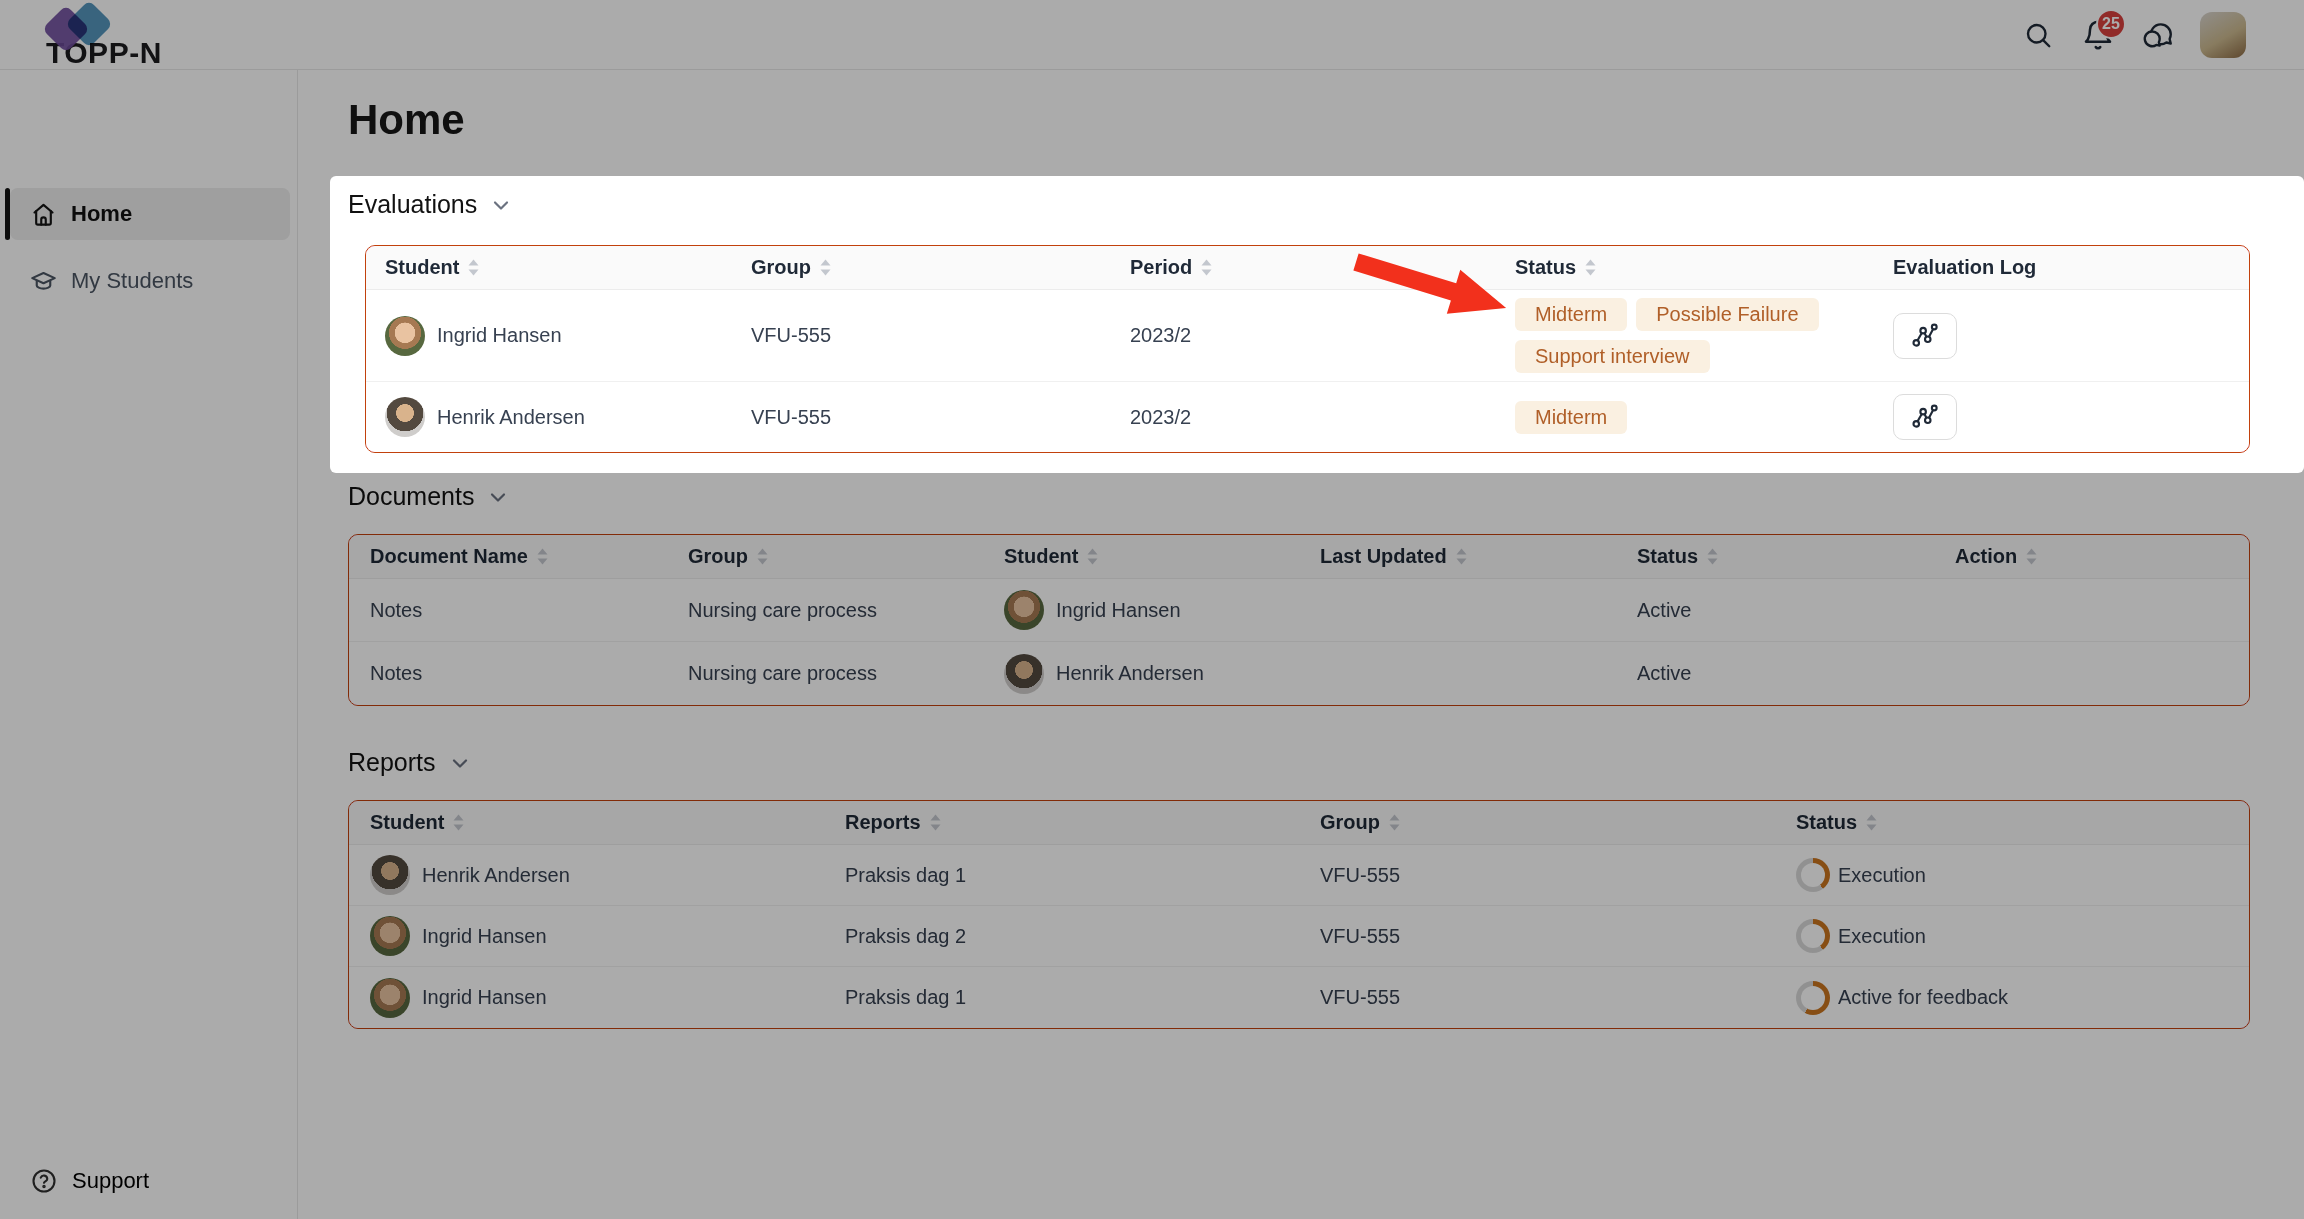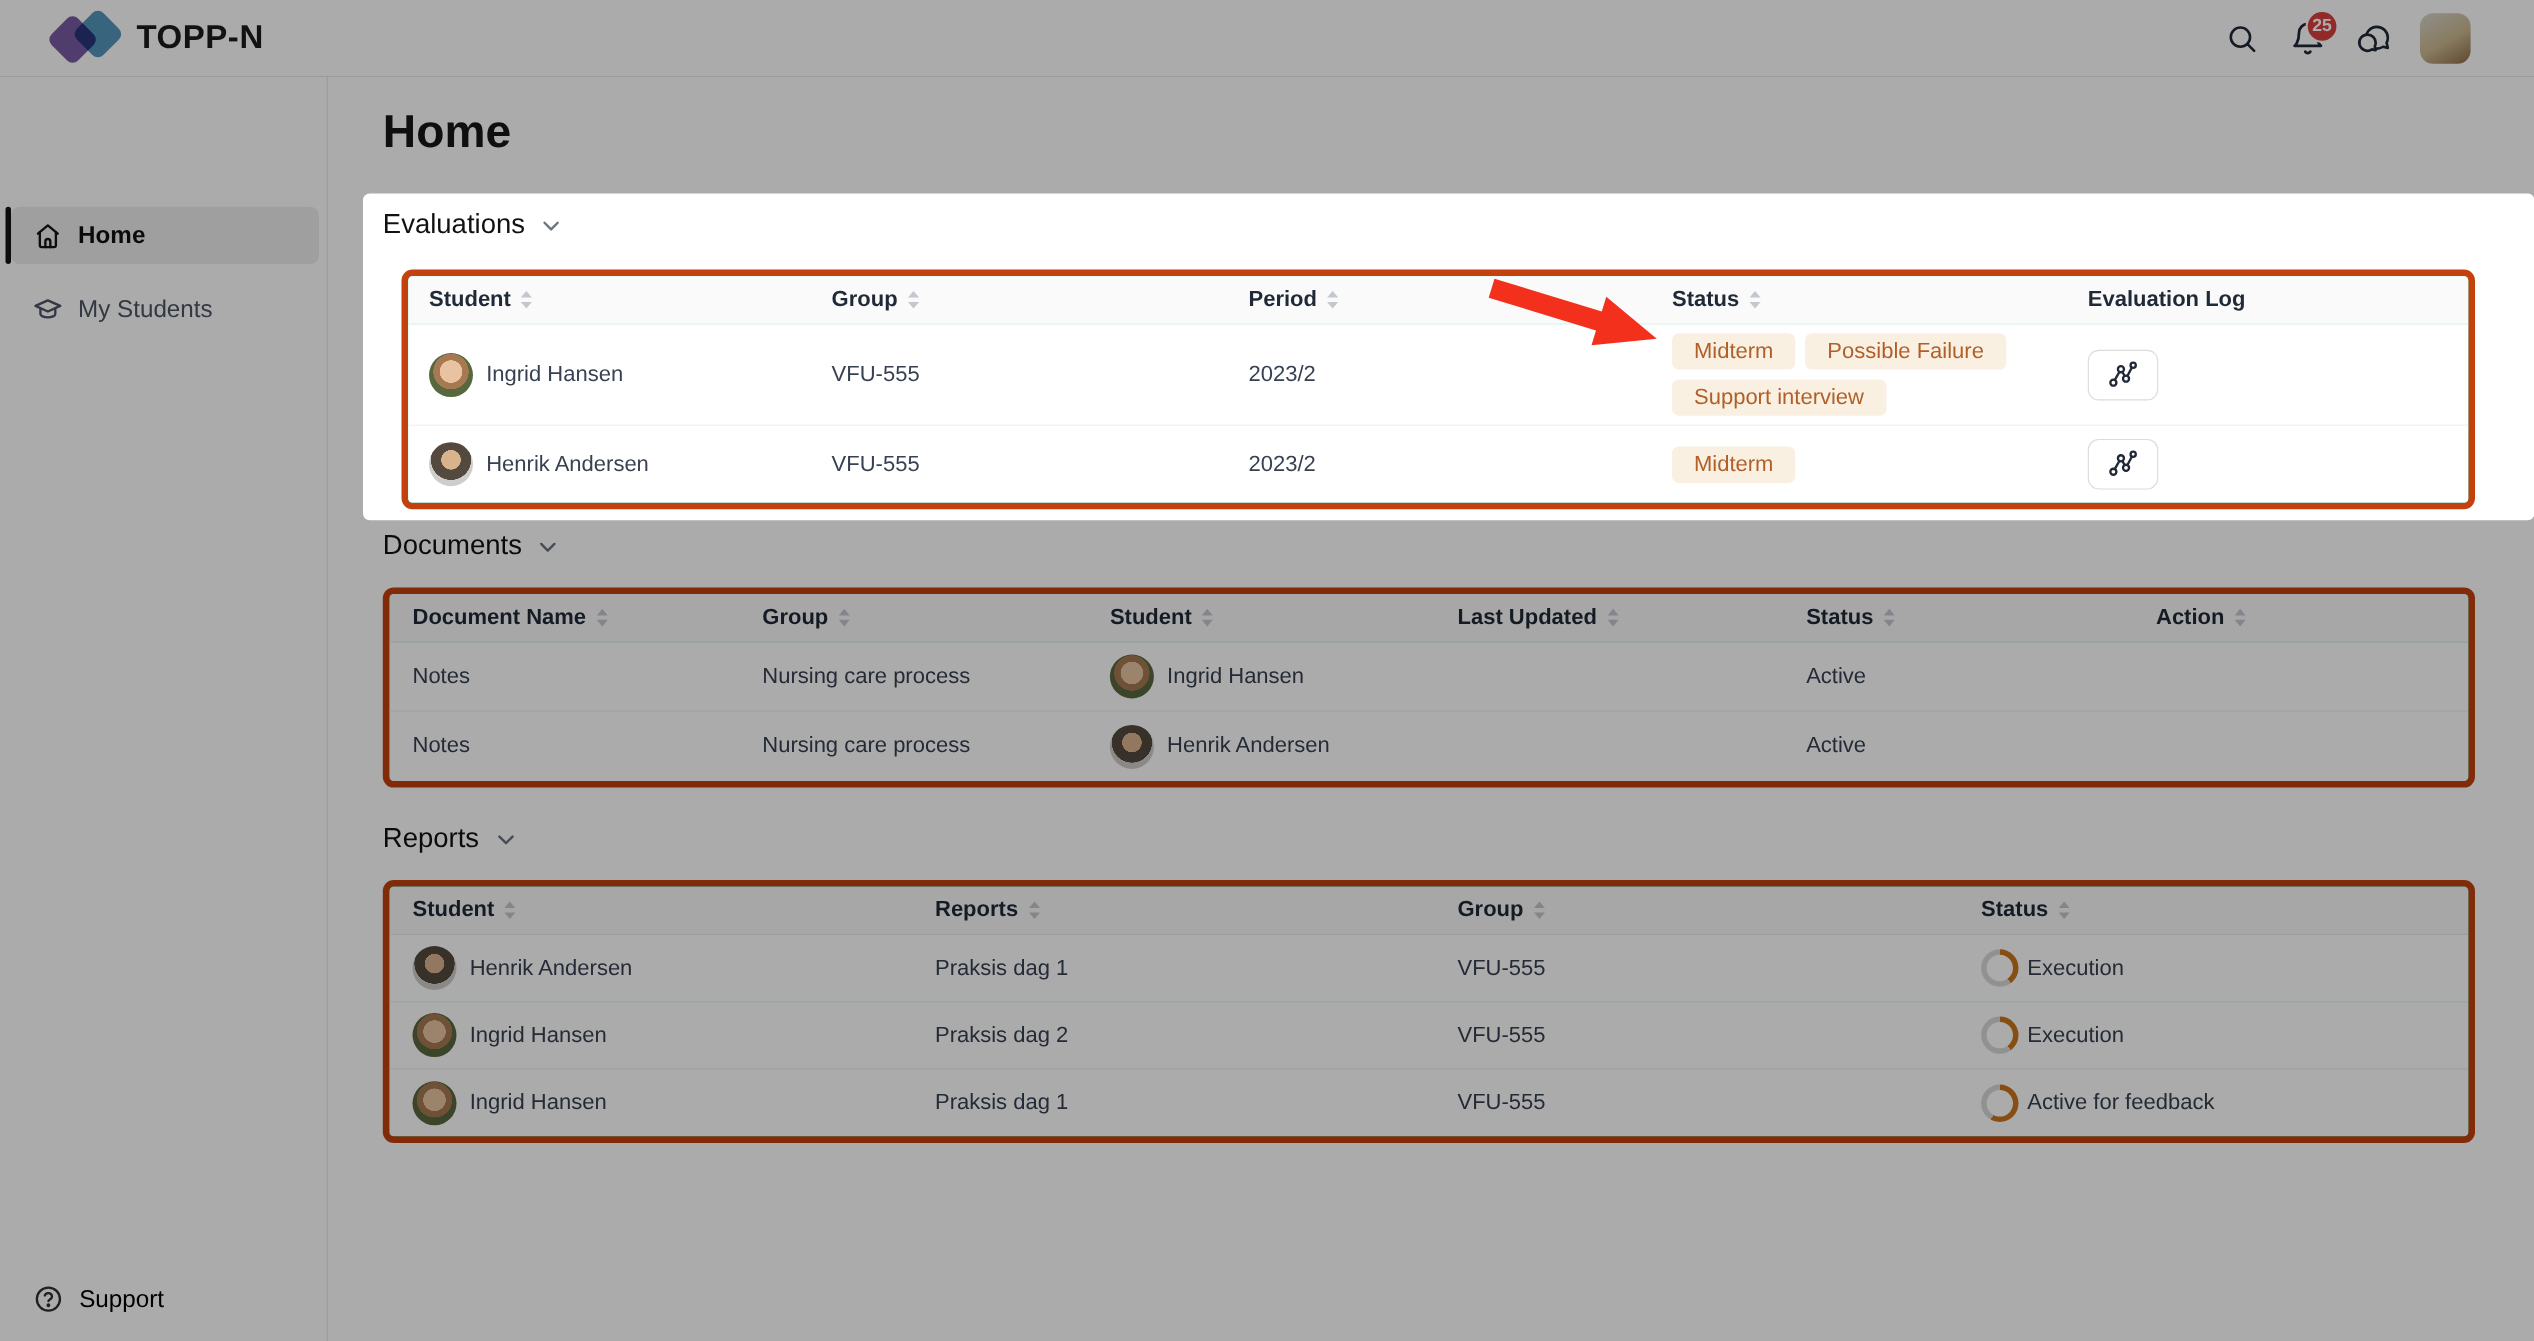--- a/index.html
+++ b/index.html
@@ -3,21 +3,21 @@
 <meta charset="utf-8">
 <style>
   html,body{margin:0;padding:0;background:#ffffff;}
   *{box-sizing:border-box;}
   #app{position:relative;width:2304px;height:1219px;overflow:hidden;background:#fff;
        font-family:"Liberation Sans",sans-serif;color:#1f2937;}
 
   
   .topbar{position:absolute;left:0;top:0;width:2304px;height:70px;background:#fff;
           border-bottom:1px solid #e7e7e7;}
-  .brand{position:absolute;left:46px;top:0;height:70px;display:flex;align-items:center;gap:14px;}
+  .brand{position:absolute;left:46px;top:0;height:70px;display:flex;align-items:flex-start;gap:14px;flex-direction:column;}
   .brand-logo{width:64px;height:56px;position:relative;}
   .diamond{position:absolute;width:34px;height:34px;border-radius:7px;}
   .diamond.purple{left:3px;top:12px;transform:rotate(45deg);background:#6f4c9c;opacity:.92;}
   .diamond.blue{left:26px;top:7px;transform:rotate(45deg);background:#2f7fae;opacity:.82;mix-blend-mode:multiply;}
   .brand-name{font-size:30px;font-weight:600;letter-spacing:.5px;color:#1c1c1e;}
   .top-actions{position:absolute;right:58px;top:0;height:70px;display:flex;align-items:center;gap:24px;}
   .icon-btn{position:relative;width:36px;height:36px;display:flex;align-items:center;justify-content:center;cursor:pointer;}
   .badge{position:absolute;top:-8px;right:-10px;min-width:30px;height:30px;border-radius:15px;
          background:#d8403e;color:#fff;font-size:16px;font-weight:700;display:flex;
          align-items:center;justify-content:center;border:2px solid #fff;padding:0 4px;}
@@ -33,21 +33,21 @@
   .active-bar{position:absolute;left:5px;top:118px;width:5px;height:52px;background:#141414;border-radius:3px;}
   .side-support{position:absolute;left:30px;bottom:24px;display:flex;align-items:center;gap:14px;
                 font-size:22px;color:#000000;cursor:pointer;}
 
   
   .page-title{position:absolute;left:348px;top:96px;margin:0;font-size:42px;font-weight:700;color:#171717;}
   .section-title{position:absolute;display:flex;align-items:center;gap:12px;font-size:25px;
                  font-weight:500;color:#111;}
   .section-title .chev{display:flex;cursor:pointer;}
 
-  .tbl{position:absolute;background:#5eead4;border:6px solid #c2410c;border-radius:10px;overflow:hidden;}
+  .tbl{position:absolute;background:#f9a8d4;border:1px solid #c2410c;border-radius:10px;overflow:hidden;}
   .thead{display:grid;height:44px;background:#fafafa;border-bottom:1px solid #ececec;align-items:center;}
   .th{display:flex;align-items:center;gap:8px;padding-left:19px;font-size:20px;font-weight:600;color:#1f2937;cursor:pointer;}
   .trow{display:grid;align-items:center;border-bottom:1px solid #f0f0f0;background:#fff;}
   .trow:last-child{border-bottom:none;}
   .td{display:flex;align-items:center;padding-left:19px;font-size:20px;color:#374151;}
   .doc .th,.doc .td,.rep .th,.rep .td{padding-left:21px;}
 
   .avatar{width:40px;height:40px;border-radius:50%;flex:none;margin-right:12px;}
   .av-ingrid{background:radial-gradient(circle at 50% 42%,#e9c3a1 0 33%,#a67952 34% 52%,#57683f 53% 100%);}
   .av-henrik{background:radial-gradient(circle at 50% 40%,#d9b38c 0 28%,#53493f 29% 58%,#cfcdcb 59% 100%);}

